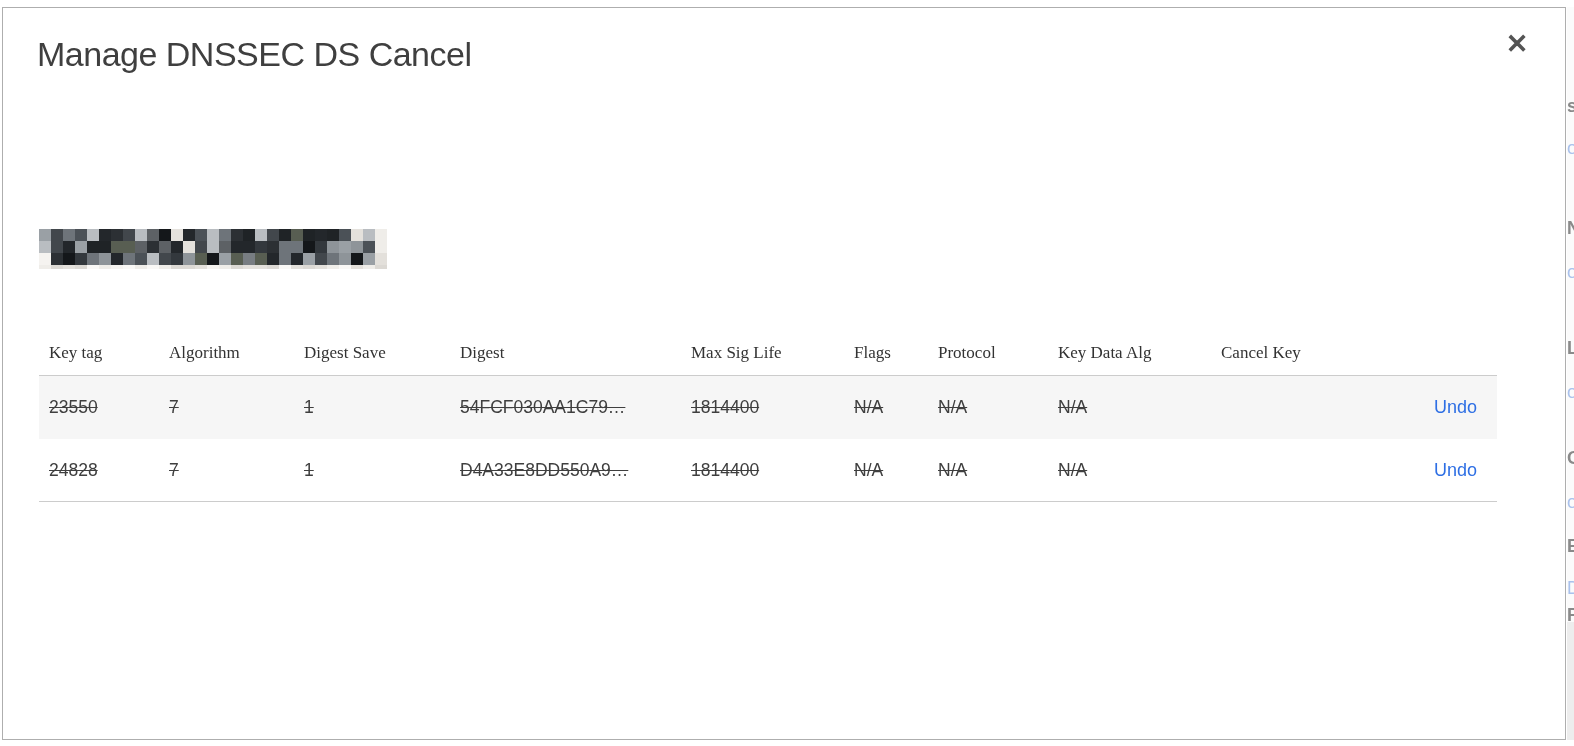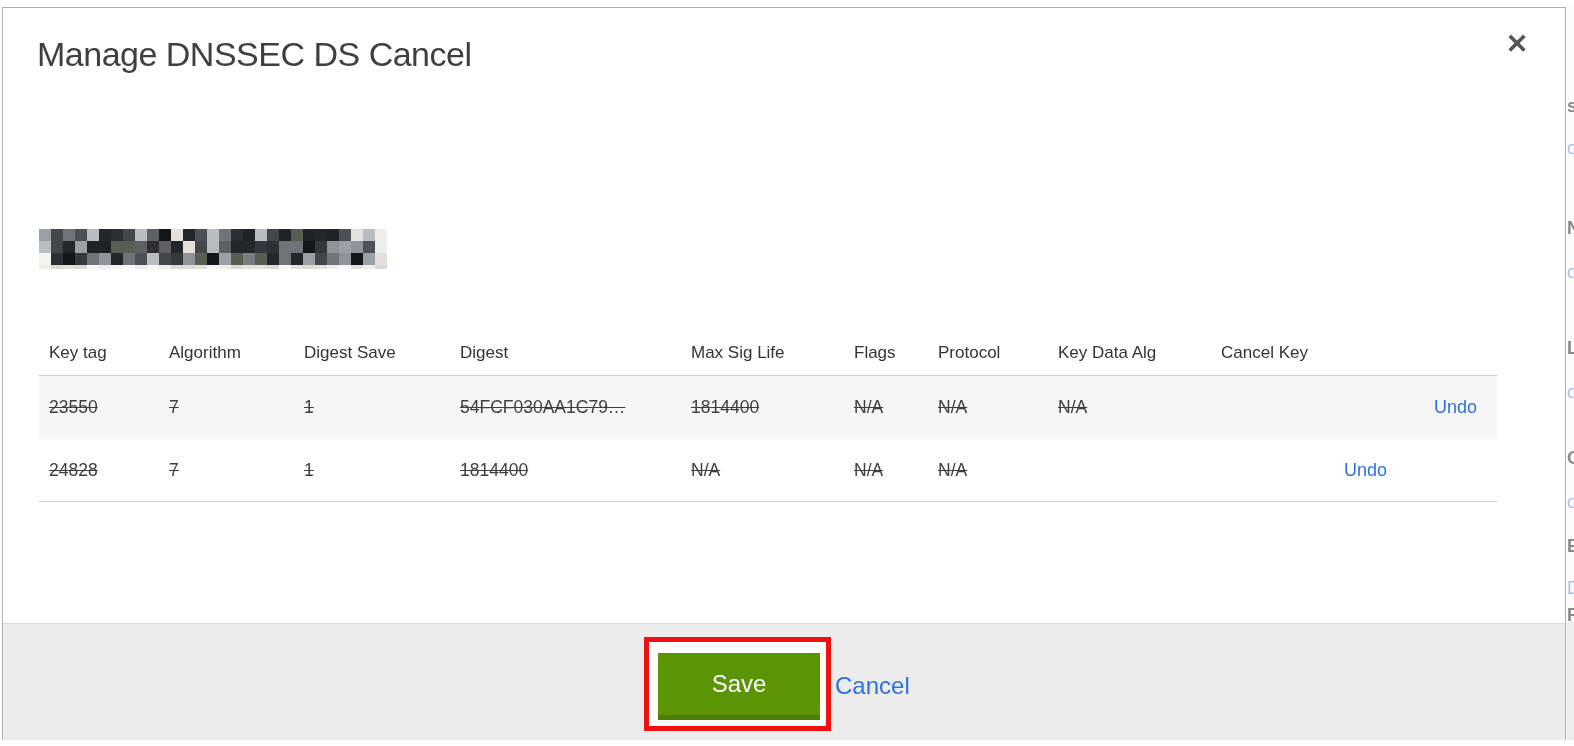--- a/index.html
+++ b/index.html
@@ -20,21 +20,21 @@
   .redacted { position:absolute; left:36px; top:221px; width:352px; height:40px;
               overflow:hidden; line-height:0; font-size:0; }
   .redacted i { display:inline-block; width:12px; height:12px; }
 
   .subtitle { position:absolute; left:34px; top:282px; font-size:19px; color:#2e2e2e; }
 
   .table { position:absolute; left:36px; top:323px; width:1458px; }
   .trow { display:grid;
           grid-template-columns:120px 135px 156px 231px 163px 84px 120px 163px 1fr 90px;
           align-items:center; }
-  .thead { height:45px; border-bottom:1px solid #cccccc; }
+  .thead { height:45px; border-bottom:1px solid #cccccc;font-family:Liberation Serif, serif; }
   .thead .cell { font-size:17px; color:#333; }
   .drow { height:63px; }
   .drow.alt { background:#f6f6f6; }
   .drow.last { border-bottom:1px solid #cccccc; }
   .cell { padding-left:10px; font-size:17.5px; color:#3f3f3f; white-space:nowrap;
           overflow:hidden; }
   .struck { text-decoration:line-through; }
   .cell-action { text-align:right; padding-right:20px; padding-left:0; }
   .undo-link { color:#2e6fe4; font-size:18px; text-decoration:none; cursor:pointer; }
 
@@ -104,38 +104,34 @@
         <div class="cell struck"></div>
         <div class="cell cell-action">
           <a class="undo-link">Undo</a>
         </div>
       </div>
 
       <div class="trow drow last">
         <div class="cell struck">24828</div>
         <div class="cell struck">7</div>
         <div class="cell struck">1</div>
+        <div class="cell struck">D4A33E8DD550A9…</div>
         <div class="cell struck">1814400</div>
         <div class="cell struck">N/A</div>
         <div class="cell struck">N/A</div>
         <div class="cell struck">N/A</div>
         <div class="cell struck"></div>
         <div class="cell cell-action">
           <a class="undo-link">Undo</a>
         </div>
       </div>
 
     </div>
 
 
-    <div class="footer">
-      <div class="annotation-box"></div>
-      <button class="save-btn">Save</button>
-      <a class="cancel-link">Cancel</a>
-    </div>
 
   </div>
 
   <div class="page-strip">
     <div class="strip-footer"></div>
   <span class="dark" style="top: 89px;">s</span>
       <span class="blue" style="top: 131px;">o</span>
       <span class="dark" style="top: 211px;">N</span>
       <span class="blue" style="top: 255px;">o</span>
       <span class="dark" style="top: 331px;">L</span>

